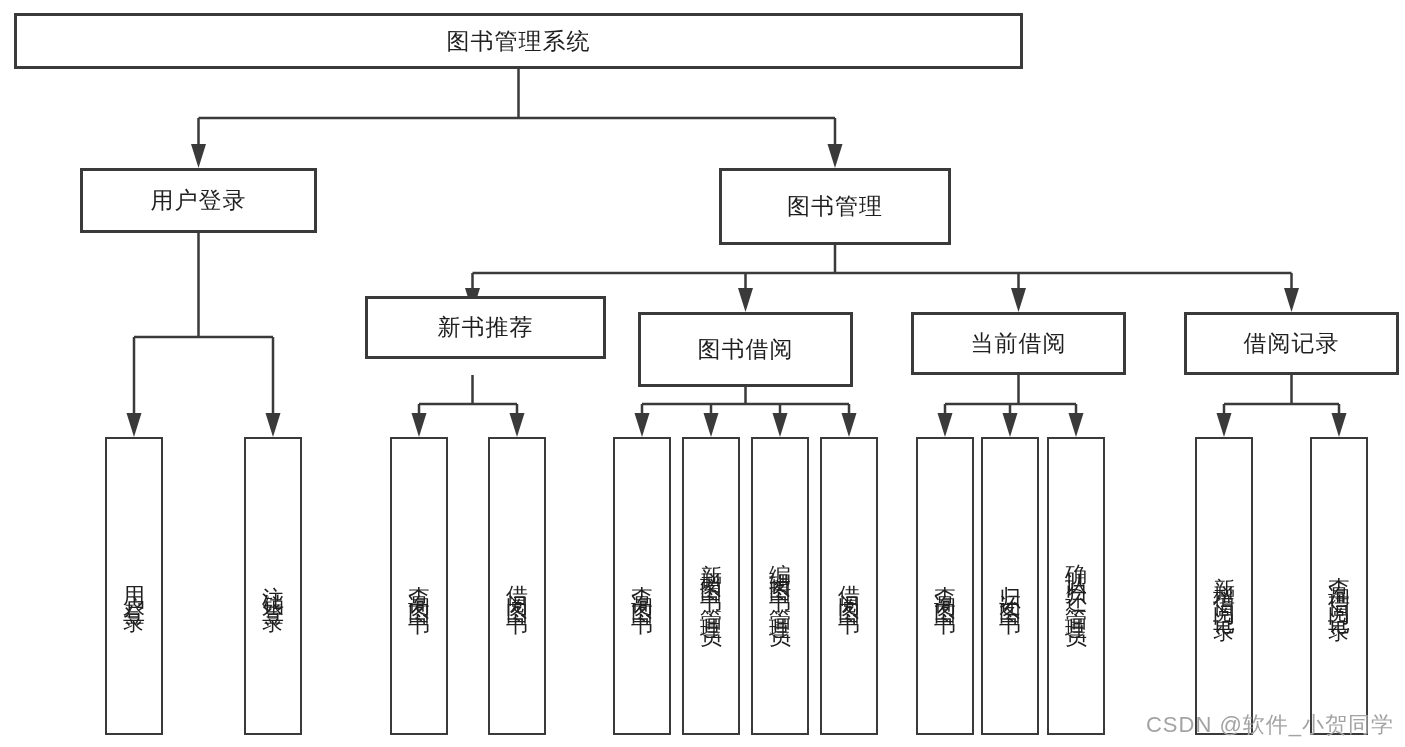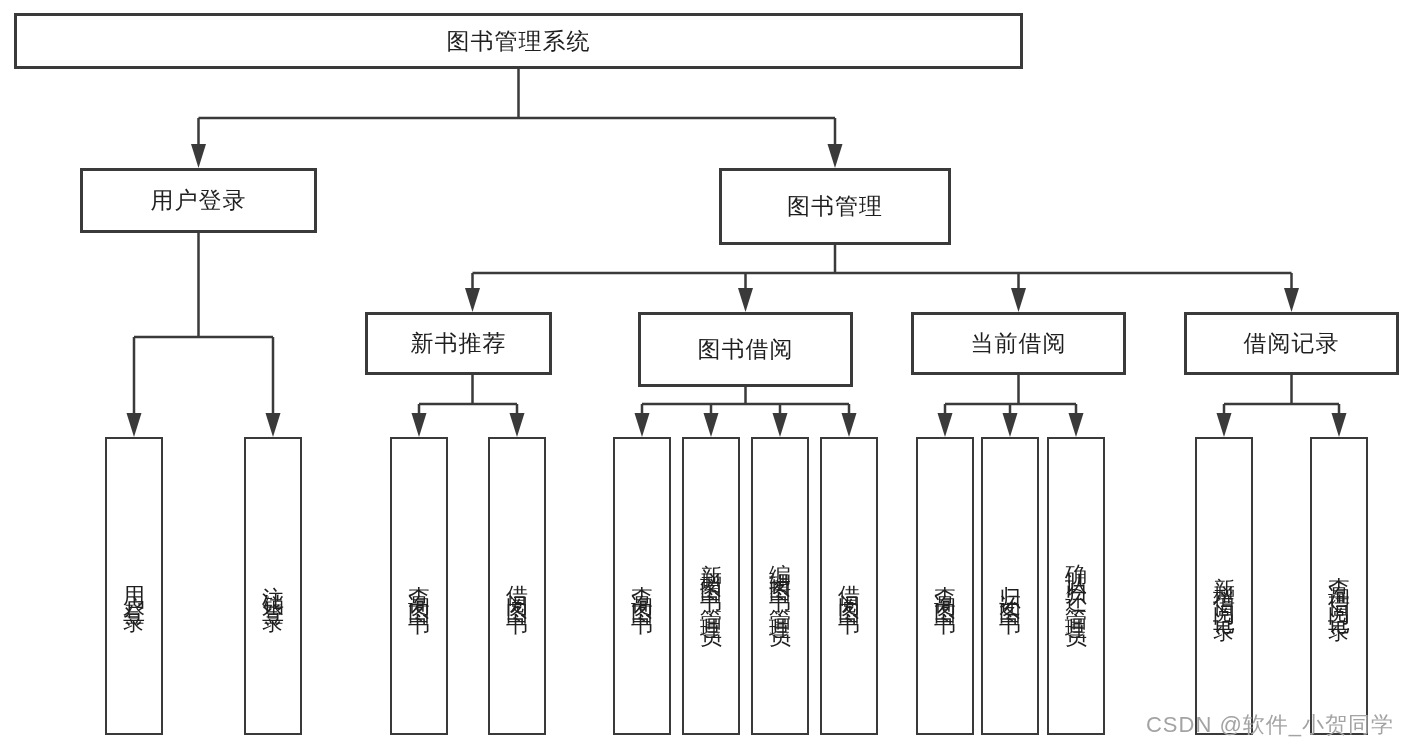--- a/index.html
+++ b/index.html
@@ -97,21 +97,21 @@
     <span>图书管理系统</span>
   </div>
 
   <div class="hbox" style="left:80px; top:168px; width:237px; height:65px;">
     <span>用户登录</span>
   </div>
   <div class="hbox" style="left:719px; top:168px; width:232px; height:77px;">
     <span>图书管理</span>
   </div>
 
-  <div class="hbox" style="left:365px; top:312px; width:187px; height:63px;">
+  <div class="hbox" style="left:365px; top:296px; width:241px; height:63px;">
     <span>新书推荐</span>
   </div>
   <div class="hbox" style="left:638px; top:312px; width:215px; height:75px;">
     <span>图书借阅</span>
   </div>
   <div class="hbox" style="left:911px; top:312px; width:215px; height:63px;text-align:center;">
     <span>当前借阅</span>
   </div>
   <div class="hbox" style="left:1184px; top:312px; width:215px; height:63px;">
     <span>借阅记录</span>

